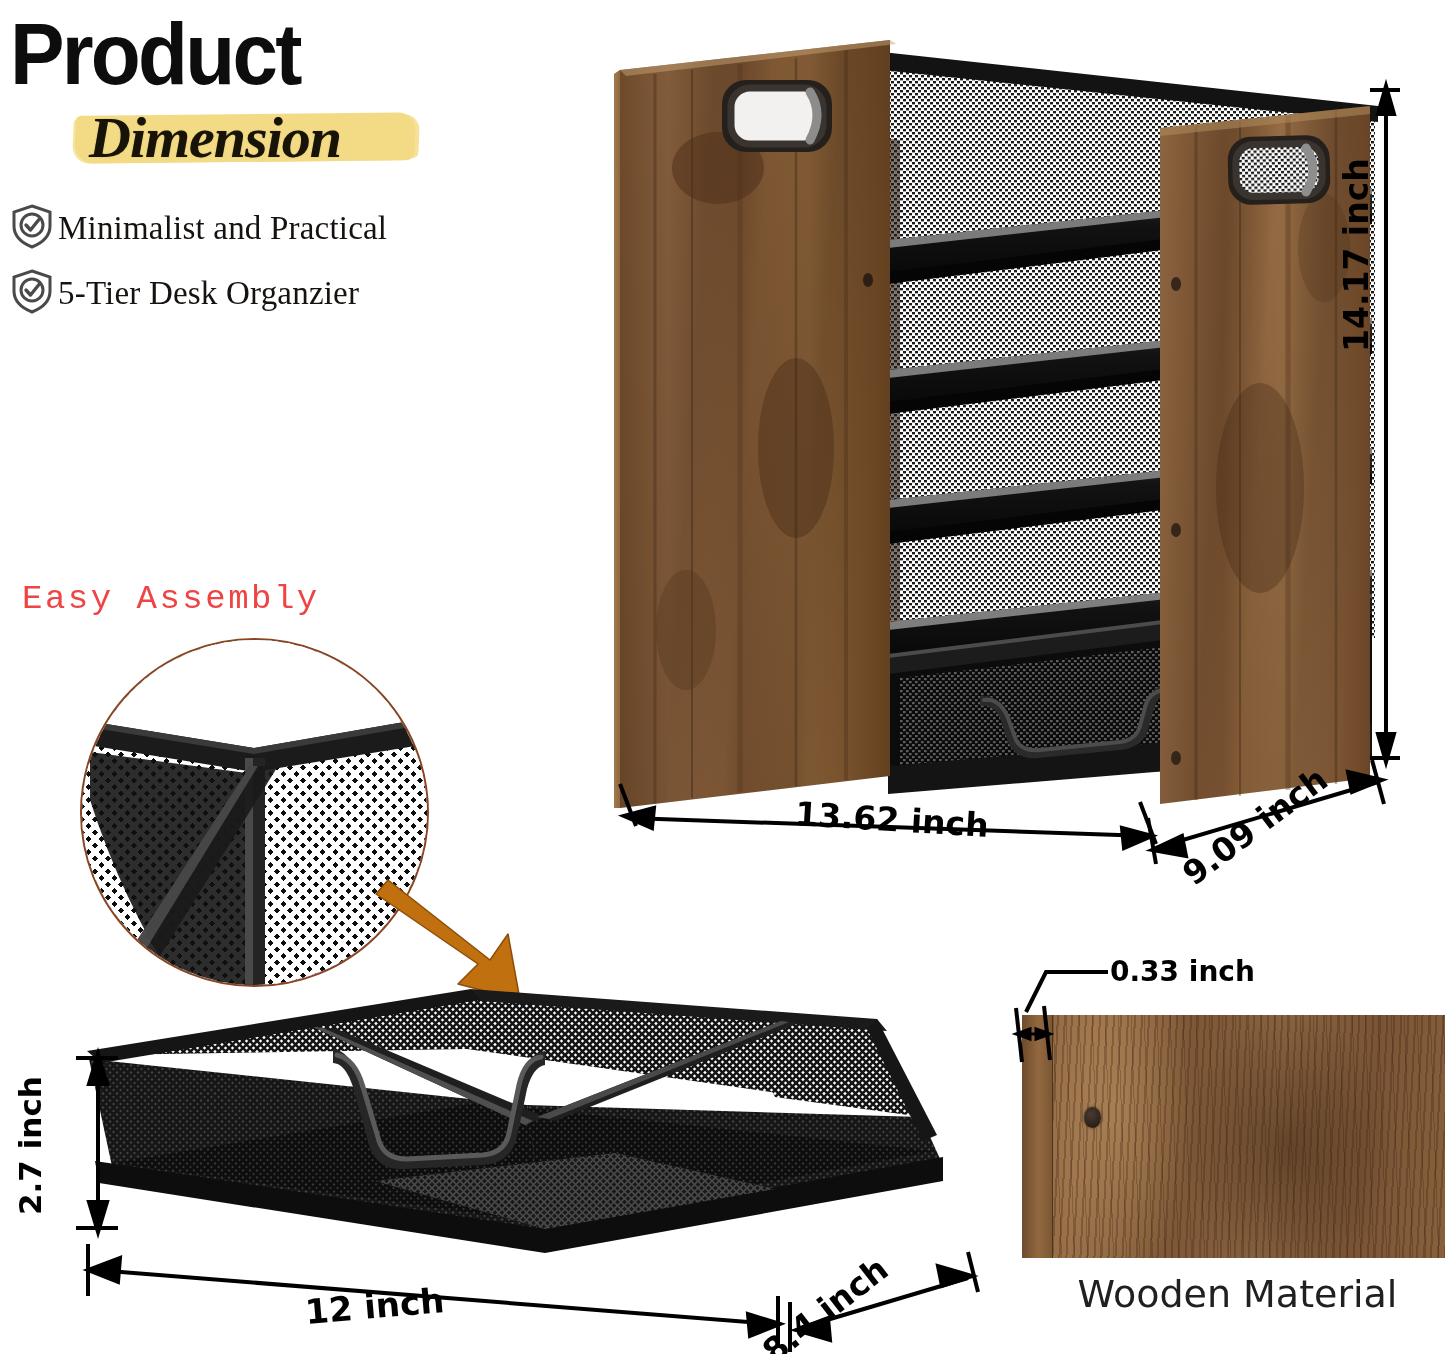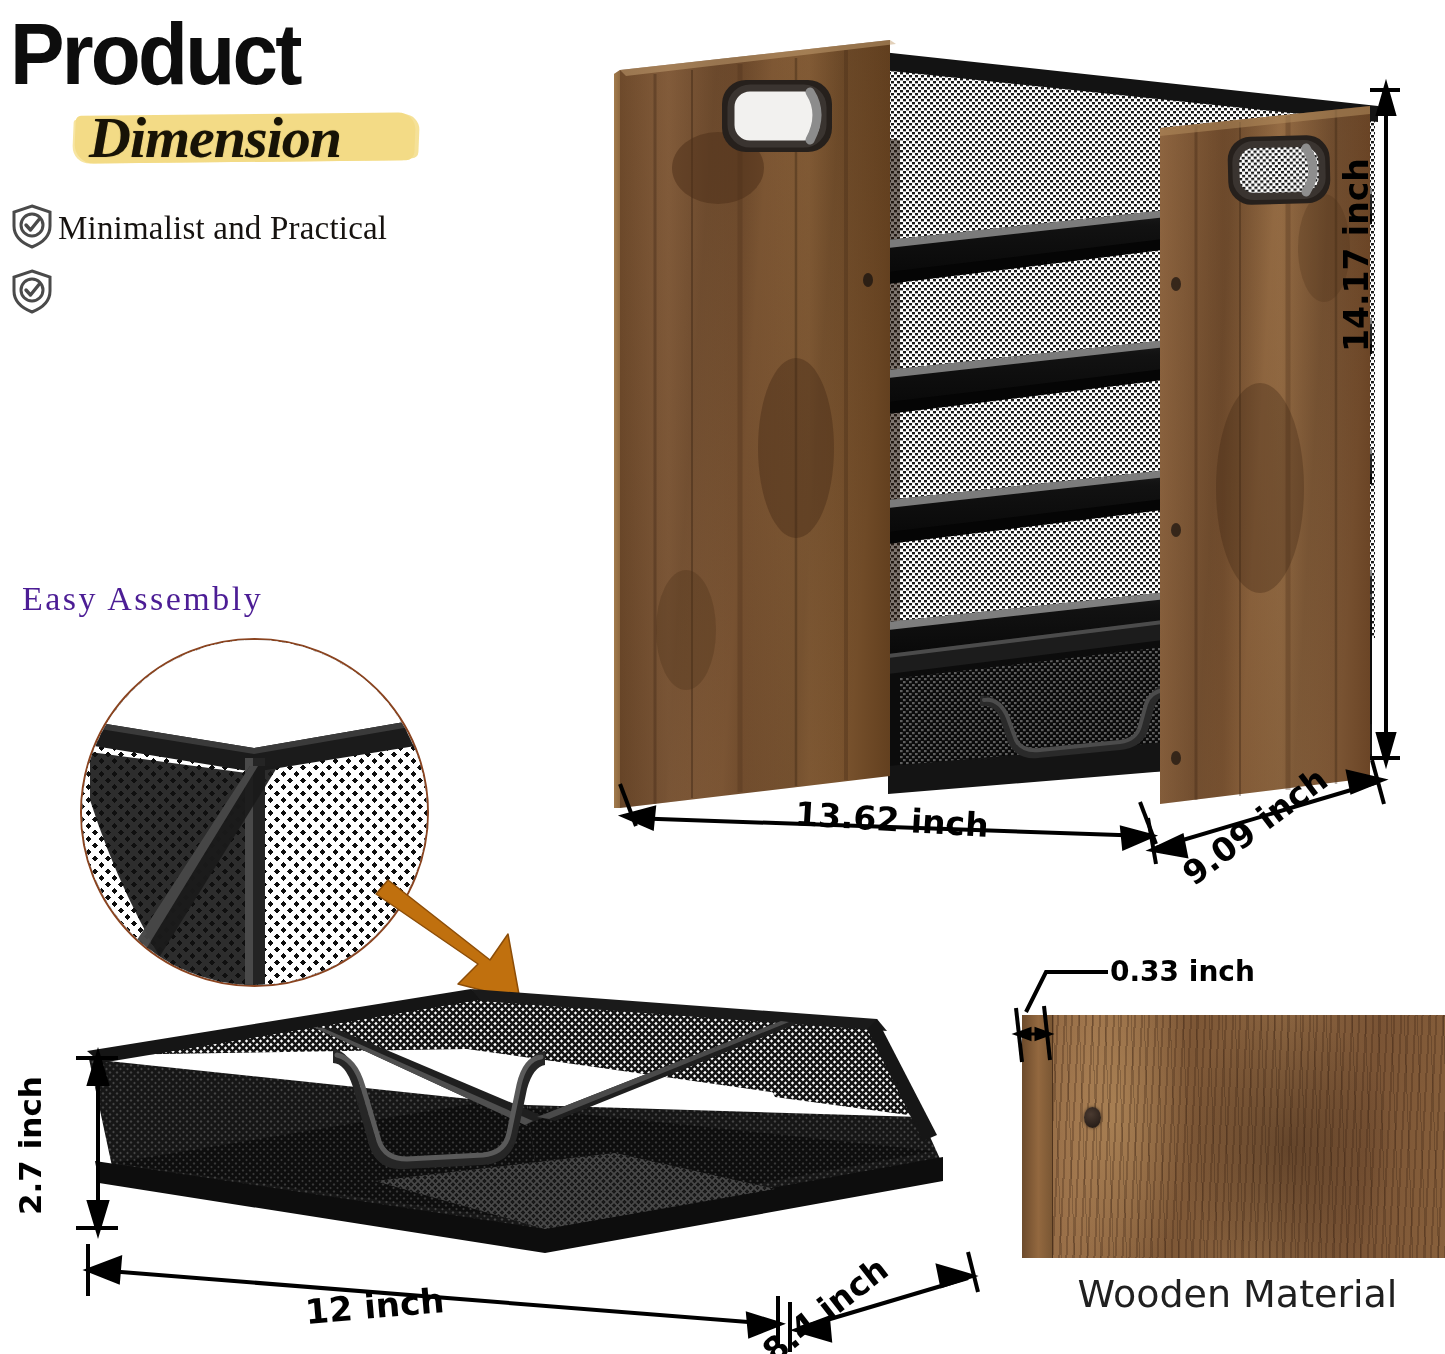--- a/index.html
+++ b/index.html
@@ -38,22 +38,22 @@
   .feature-text{
     font-family:"Liberation Serif",serif;
     font-size:33px;line-height:39px;color:#16120f;
     letter-spacing:.2px;margin-left:2px;
   }
   .feature-text .l2{display:block;margin-left:28px;}
 
   
   #easy-assembly-label{
     left:22px;top:580px;
-    font-family:Liberation Serif, serif;
-    font-size:34px;color:#4c1d95;letter-spacing:2.5px;font-weight:400;
+    font-family:Liberation Mono, monospace;
+    font-size:34px;color:#ef4444;letter-spacing:2.5px;font-weight:400;
   }
   #assembly-circle{
     left:80px;top:638px;width:345px;height:345px;border-radius:50%;
     border:2.5px solid #8a4420;overflow:hidden;background:#fff;
   }
   .mesh-diag{
     position:absolute;inset:0;
     background-color:#0d0d0d;
     background-image:
       repeating-linear-gradient(45deg,  transparent 0 4px, #ffffff 4px 9px),
@@ -141,20 +141,21 @@
 
   <div class="feature-row">
     <span class="shield">
       <svg viewBox="0 0 48 48" width="48" height="48">
         <path d="M24 4 L42 10 V24 C42 34 34 41 24 45 C14 41 6 34 6 24 V10 Z" fill="none" stroke="#4a4a4a" stroke-width="3"></path>
         <circle cx="24" cy="23" r="11" fill="none" stroke="#4a4a4a" stroke-width="3"></circle>
         <path d="M18 23 L22.5 28 L31 17.5" fill="none" stroke="#4a4a4a" stroke-width="3.4" stroke-linecap="round" stroke-linejoin="round"></path>
       </svg>
     </span>
     <span class="feature-text">
+      <span>5-Tier Desk Organzier</span>
     </span>
   </div>
 </div>
 
 <div class="abs" id="easy-assembly-label">Easy  Assembly</div>
 
 <div class="abs" id="assembly-circle">
   <div class="mesh-diag"></div>
 
   <svg width="345" height="345" style="position:absolute;inset:0;">

